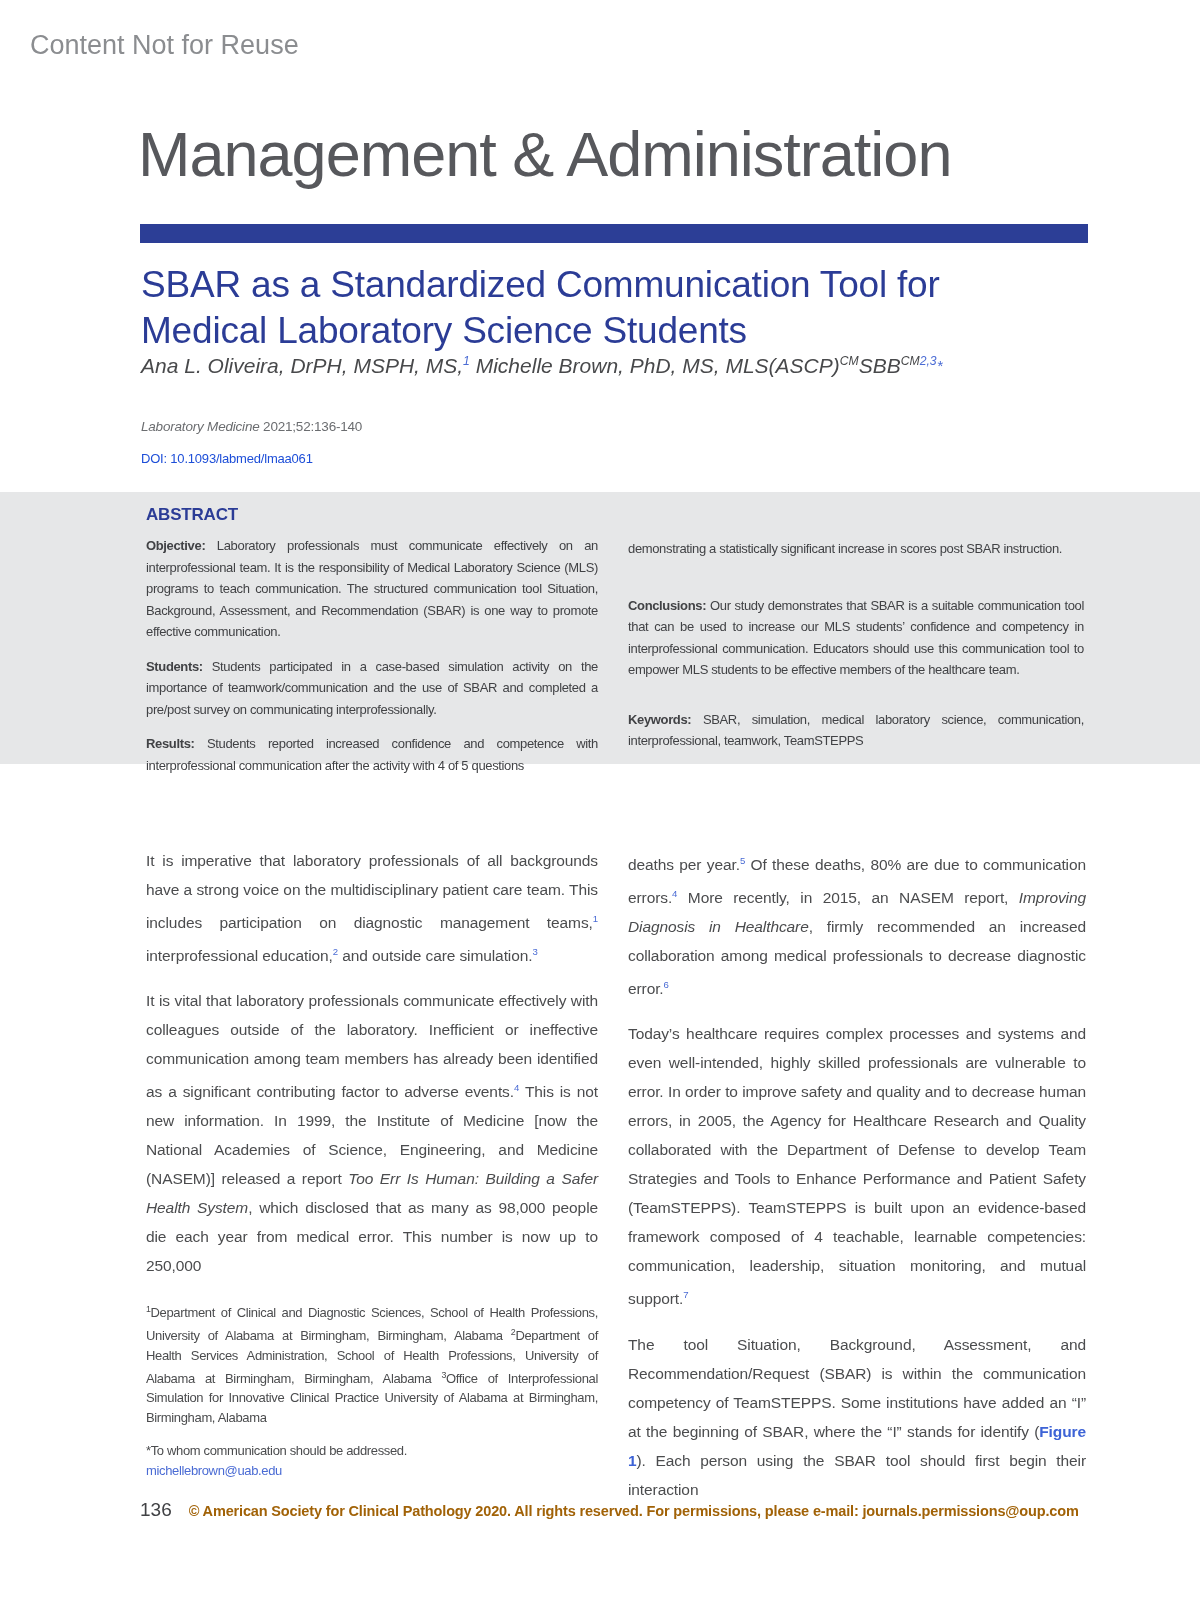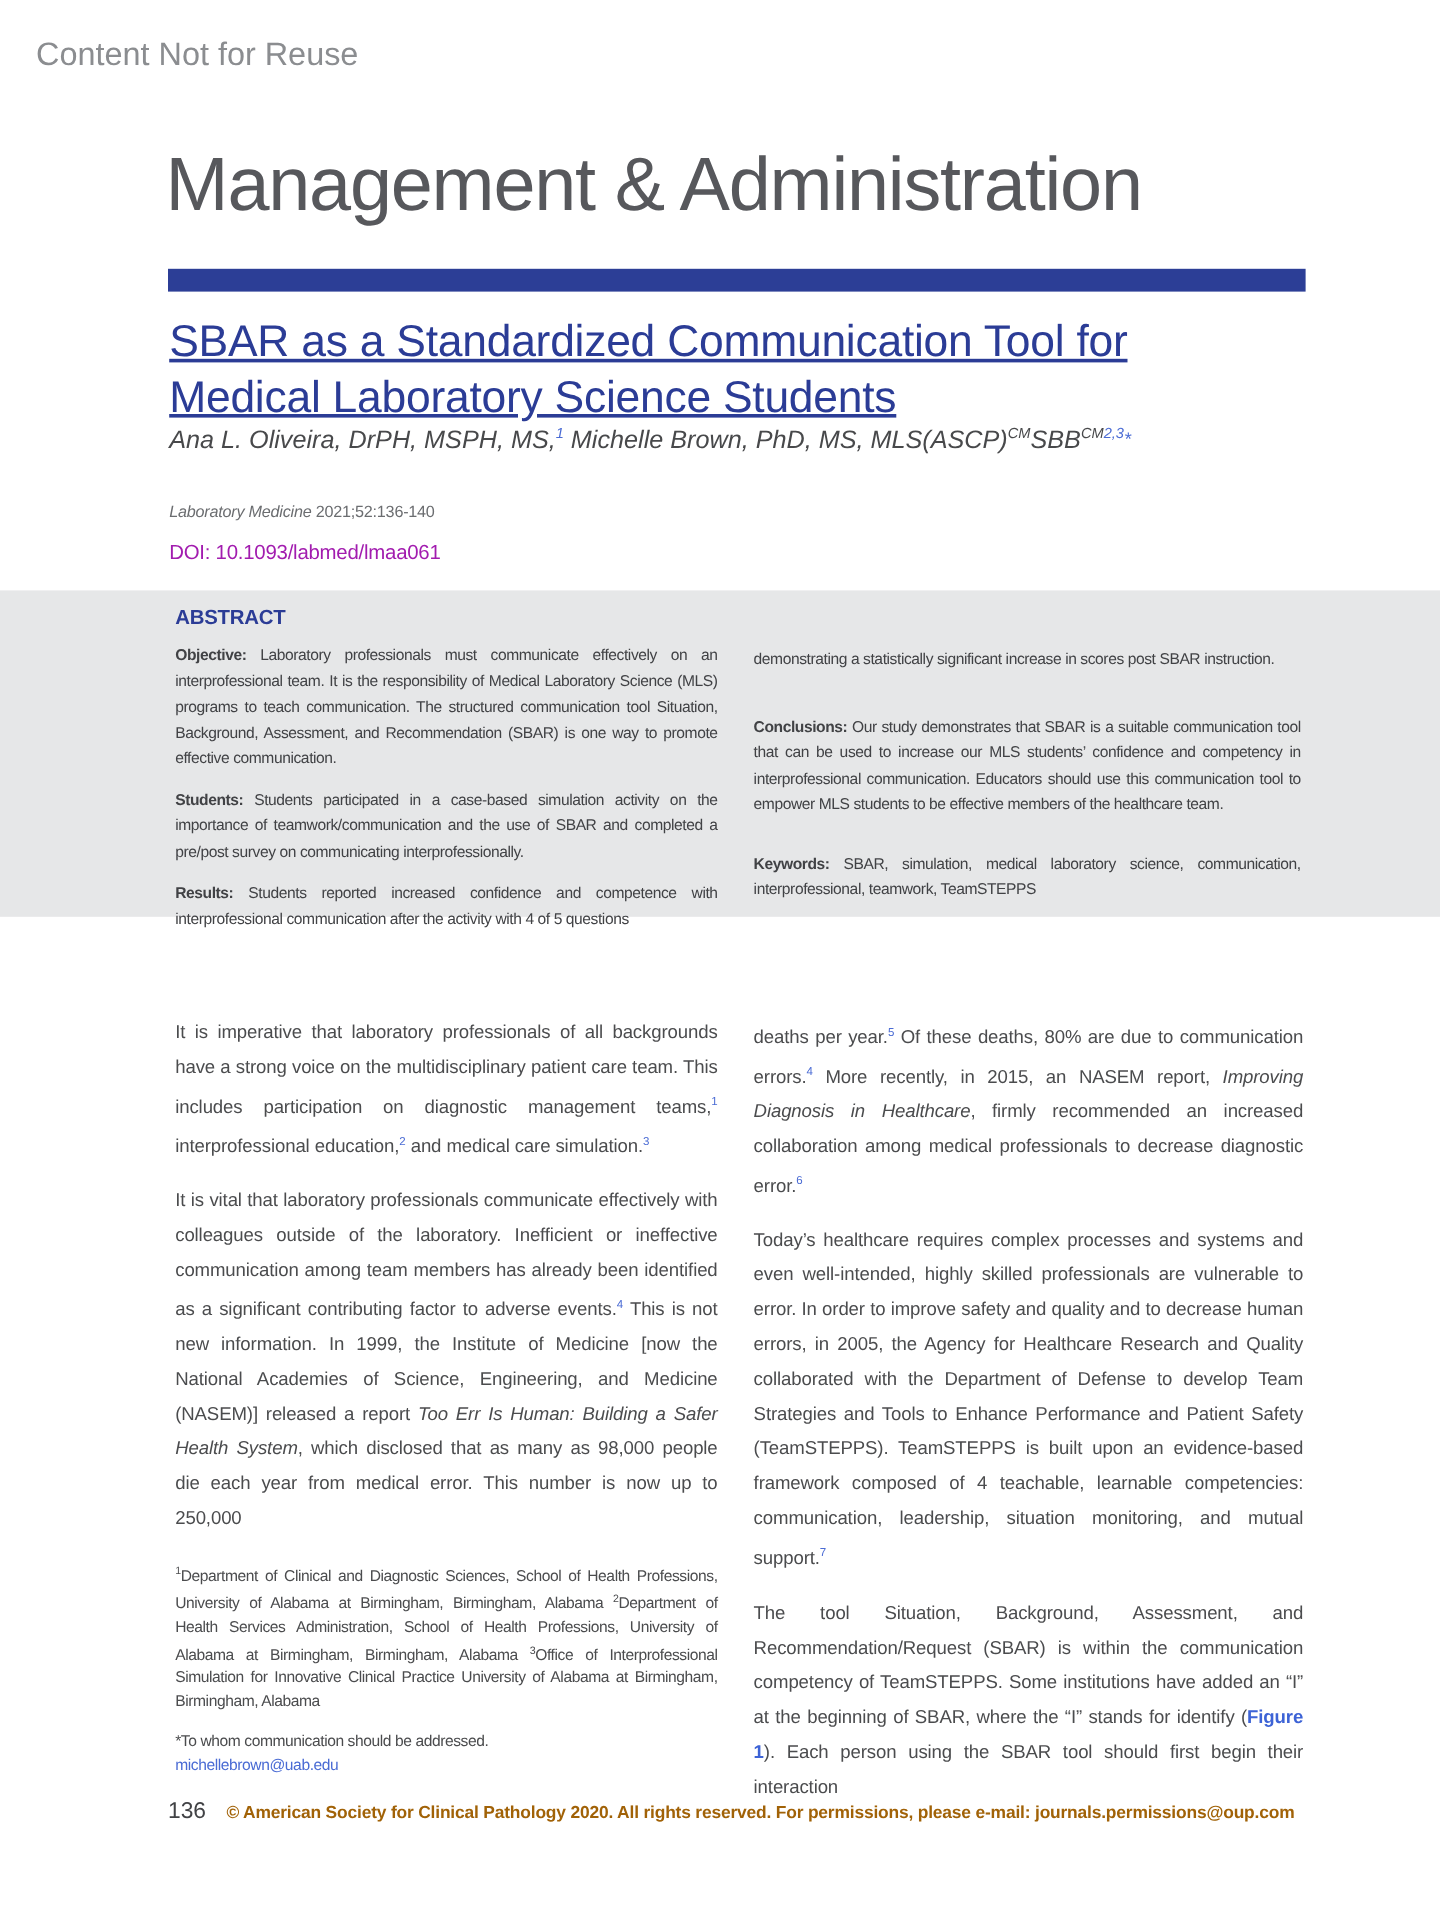--- a/index.html
+++ b/index.html
@@ -37,21 +37,21 @@
   }
   .asup { font-size: 0.58em; vertical-align: super; }
   .blue { color: #4a6bd4; }
   .star { font-size: 0.72em; vertical-align: 2px; }
   .citation {
     position: absolute; left: 141px; top: 419px;
     font-size: 13.5px; color: #6b6d70; letter-spacing: -0.2px;
   }
   .doi {
     position: absolute; left: 141px; top: 451px;
-    font-size: 17px; color: #a21caf; letter-spacing: -0.2px;
+    font-size: 13px; color: #1d4ed8; letter-spacing: -0.2px;
   }
   .it { font-style: italic; }
   .abstract-band {
     position: absolute; left: 0; top: 492px;
     width: 1200px; height: 272px; background: #e6e7e8;
   }
   .abs-col-left  { position: absolute; left: 146px; top: 13px; width: 452px; }
   .abs-col-right { position: absolute; left: 628px; top: 46px; width: 456px; }
   .abs-heading {
     font-size: 17px; font-weight: bold; color: #2b3c96;
@@ -88,21 +88,21 @@
 <body>
 
 <div class="page">
 
   <div class="watermark">Content Not for Reuse</div>
 
   <div class="masthead">Management &amp; Administration</div>
 
   <div class="title-bar"></div>
 
-  <h1 class="article-title" style="margin:0; font-weight:normal;text-decoration:underline;">
+  <h1 class="article-title" style="margin:0; font-weight:normal;">
     <span class="tline">SBAR as a Standardized Communication Tool for</span>
     <span class="tline">Medical Laboratory Science Students</span>
   </h1>
 
   <div class="authors">
     <span>Ana L. Oliveira, DrPH, MSPH, MS,</span><span class="asup blue">1</span><span> Michelle Brown, PhD, MS, MLS(ASCP)</span><span class="asup">CM</span><span>SBB</span><span class="asup">CM</span><span class="asup blue">2,3</span><span class="star blue">*</span>
   </div>
 
   <div class="citation">
     <span class="it">Laboratory Medicine</span><span> 2021;52:136-140</span>
@@ -118,21 +118,21 @@
       <p class="abs-p"><span class="abs-label">Results:</span><span> Students reported increased confidence and competence with interprofessional communication after the activity with 4 of 5 questions</span></p>
     </div>
     <div class="abs-col-right">
       <p class="abs-p" style="margin-bottom:35px;">demonstrating a statistically significant increase in scores post SBAR instruction.</p>
       <p class="abs-p" style="margin-bottom:28px;"><span class="abs-label">Conclusions:</span><span> Our study demonstrates that SBAR is a suitable communication tool that can be used to increase our MLS students’ confidence and competency in interprofessional communication. Educators should use this communication tool to empower MLS students to be effective members of the healthcare team.</span></p>
       <p class="abs-p"><span class="abs-label">Keywords:</span><span> SBAR, simulation, medical laboratory science, communication, interprofessional, teamwork, TeamSTEPPS</span></p>
     </div>
   </div>
 
   <div class="col-left-body">
-    <p class="body-p"><span>It is imperative that laboratory professionals of all backgrounds have a strong voice on the multidisciplinary patient care team. This includes participation on diagnostic management teams,</span><span class="ref">1</span><span> interprofessional education,</span><span class="ref">2</span><span> and medical care simulation.</span><span class="ref">3</span></p>
+    <p class="body-p"><span>It is imperative that laboratory professionals of all backgrounds have a strong voice on the multidisciplinary patient care team. This includes participation on diagnostic management teams,</span><span class="ref">1</span><span> interprofessional education,</span><span class="ref">2</span><span> and outside care simulation.</span><span class="ref">3</span></p>
     <p class="body-p"><span>It is vital that laboratory professionals communicate effectively with colleagues outside of the laboratory. Inefficient or ineffective communication among team members has already been identified as a significant contributing factor to adverse events.</span><span class="ref">4</span><span> This is not new information. In 1999, the Institute of Medicine [now the National Academies of Science, Engineering, and Medicine (NASEM)] released a report </span><span class="it">Too Err Is Human: Building a Safer Health System</span><span>, which disclosed that as many as 98,000 people die each year from medical error. This number is now up to 250,000</span></p>
 
     <div class="fn"><span class="fnsup">1</span><span>Department of Clinical and Diagnostic Sciences, School of Health Professions, University of Alabama at Birmingham, Birmingham, Alabama </span><span class="fnsup">2</span><span>Department of Health Services Administration, School of Health Professions, University of Alabama at Birmingham, Birmingham, Alabama </span><span class="fnsup">3</span><span>Office of Interprofessional Simulation for Innovative Clinical Practice University of Alabama at Birmingham, Birmingham, Alabama</span></div>
 
     <div class="fn fn-corr">
       <span>*To whom communication should be addressed.</span><br>
       <a class="email">michellebrown@uab.edu</a>
     </div>
   </div>
 

